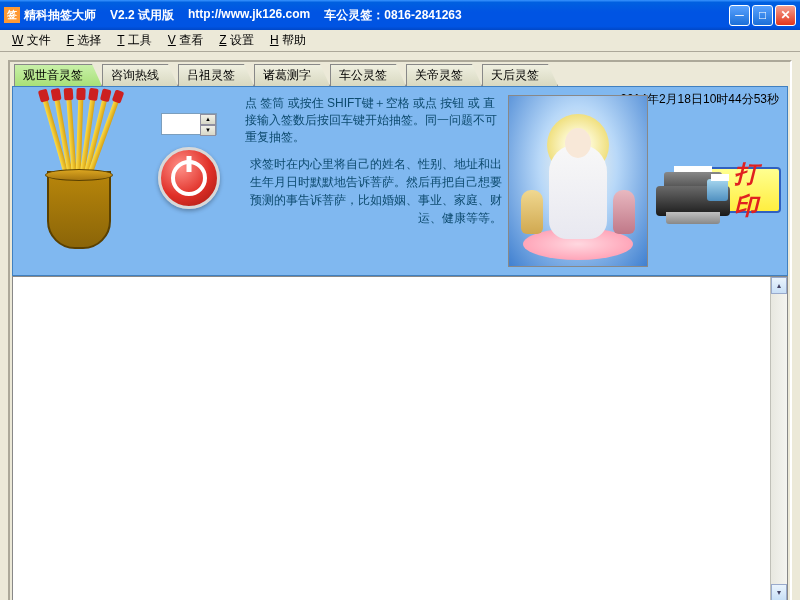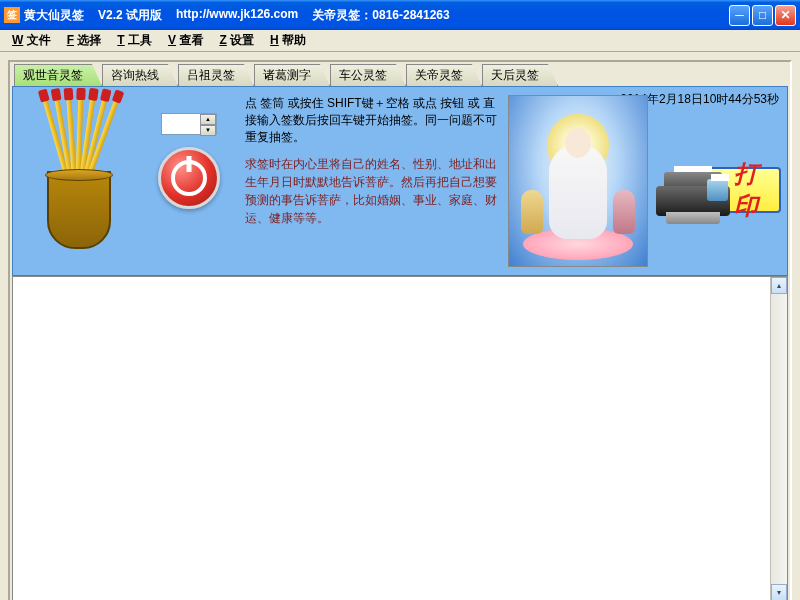--- a/index.html
+++ b/index.html
@@ -22,21 +22,21 @@
       display: flex; align-items: center; justify-content: center;
       font-size: 12px; font-weight: bold; color: white; cursor: pointer;
     }
     .win-min, .win-max { background: linear-gradient(to bottom, #5aa3ff, #1b6fd8); }
     .win-close { background: linear-gradient(to bottom, #f5a090, #e2351c); }
     
     .menubar {
       background: #ece9d8; height: 22px; display: flex; align-items: center;
       padding: 0 4px; font-size: 12px; border-bottom: 1px solid #aca899;
     }
-    .menu-item { padding: 18px 8px; cursor: pointer; font-weight: bold; }
+    .menu-item { padding: 18px 8px; cursor: pointer; }
     .menu-item .u { text-decoration: underline; }
     
     .work-area {
       background: #ece9d8; border: 2px solid; border-color: #aca899 #fff #fff #aca899;
       height: 546px; margin: 8px; padding: 2px; display: flex; flex-direction: column;
     }
     
     .tabs { display: flex; height: 22px; padding-left: 2px; }
     .tab {
       padding: 2px 8px; font-size: 12px; border: 1px solid #888;
@@ -91,22 +91,22 @@
     .power-btn-inner {
       width: 36px; height: 36px; border: 4px solid white; border-radius: 50%;
       position: relative;
     }
     .power-btn-inner::before {
       content: ''; position: absolute; top: -8px; left: 50%; transform: translateX(-50%);
       width: 5px; height: 16px; background: white;
     }
     
     .instr-col { flex: 1; padding: 4px 6px; font-size: 12px; }
-    .instr-red { color: #000000; line-height: 1.4; }
-    .instr-blue { color: #7f1d1d; line-height: 1.5; margin-top: 10px; }
+    .instr-red { color: #0c4a6e; line-height: 1.4; }
+    .instr-blue { color: #0c4a6e; line-height: 1.5; margin-top: 10px; text-align: right; }
     
     .deity-img {
       width: 140px; height: 172px; margin: 4px 8px 0 0;
       background: radial-gradient(ellipse at 50% 40%, #fff8e8 0%, #b8d8f8 40%, #4080d0 100%);
       border: 1px solid #888; position: relative; overflow: hidden;
     }
     .halo { position: absolute; top: 18px; left: 50%; transform: translateX(-50%); width: 62px; height: 62px; border-radius: 50%; background: radial-gradient(circle,#fffde0 20%,#f0e080 70%, rgba(240,224,128,0)); }
     .deity-body { position: absolute; top: 48px; left: 50%; transform: translateX(-50%); width: 58px; height: 95px; background: linear-gradient(to bottom,#f8f8f8,#e8e8f0); border-radius: 28px 28px 18px 18px; }
     .deity-head { position: absolute; top: 32px; left: 50%; transform: translateX(-50%); width: 26px; height: 30px; background: #f8e8d8; border-radius: 50%; }
     .lotus { position: absolute; bottom: 6px; left: 50%; transform: translateX(-50%); width: 110px; height: 32px; background: radial-gradient(ellipse at center,#ffd8e0,#ff90a8); border-radius: 50%; }
@@ -150,24 +150,24 @@
       font-size: 8px; color: #446; cursor: pointer;
     }
     .scroll-btn.bot { position: absolute; bottom: 0; left: 0; right: 0; }
   </style>
 </head>
 <body>
 
 <div class="titlebar">
   <div class="titlebar-icon">签</div>
   <div class="titlebar-text">
-    <span>黄大仙灵签</span>
+    <span>精科抽签大师</span>
     <span>V2.2 试用版</span>
     <a>http://www.jk126.com</a>
-    <span><span>关帝灵签：</span><span>0816-2841263</span></span>
+    <span><span>车公灵签：</span><span>0816-2841263</span></span>
   </div>
   <div class="win-controls">
     <div class="win-btn win-min">─</div>
     <div class="win-btn win-max">□</div>
     <div class="win-btn win-close">✕</div>
   </div>
 </div>
 
 <div class="menubar">
   <div class="menu-item"><span class="u">W</span> <span>文件</span></div>

